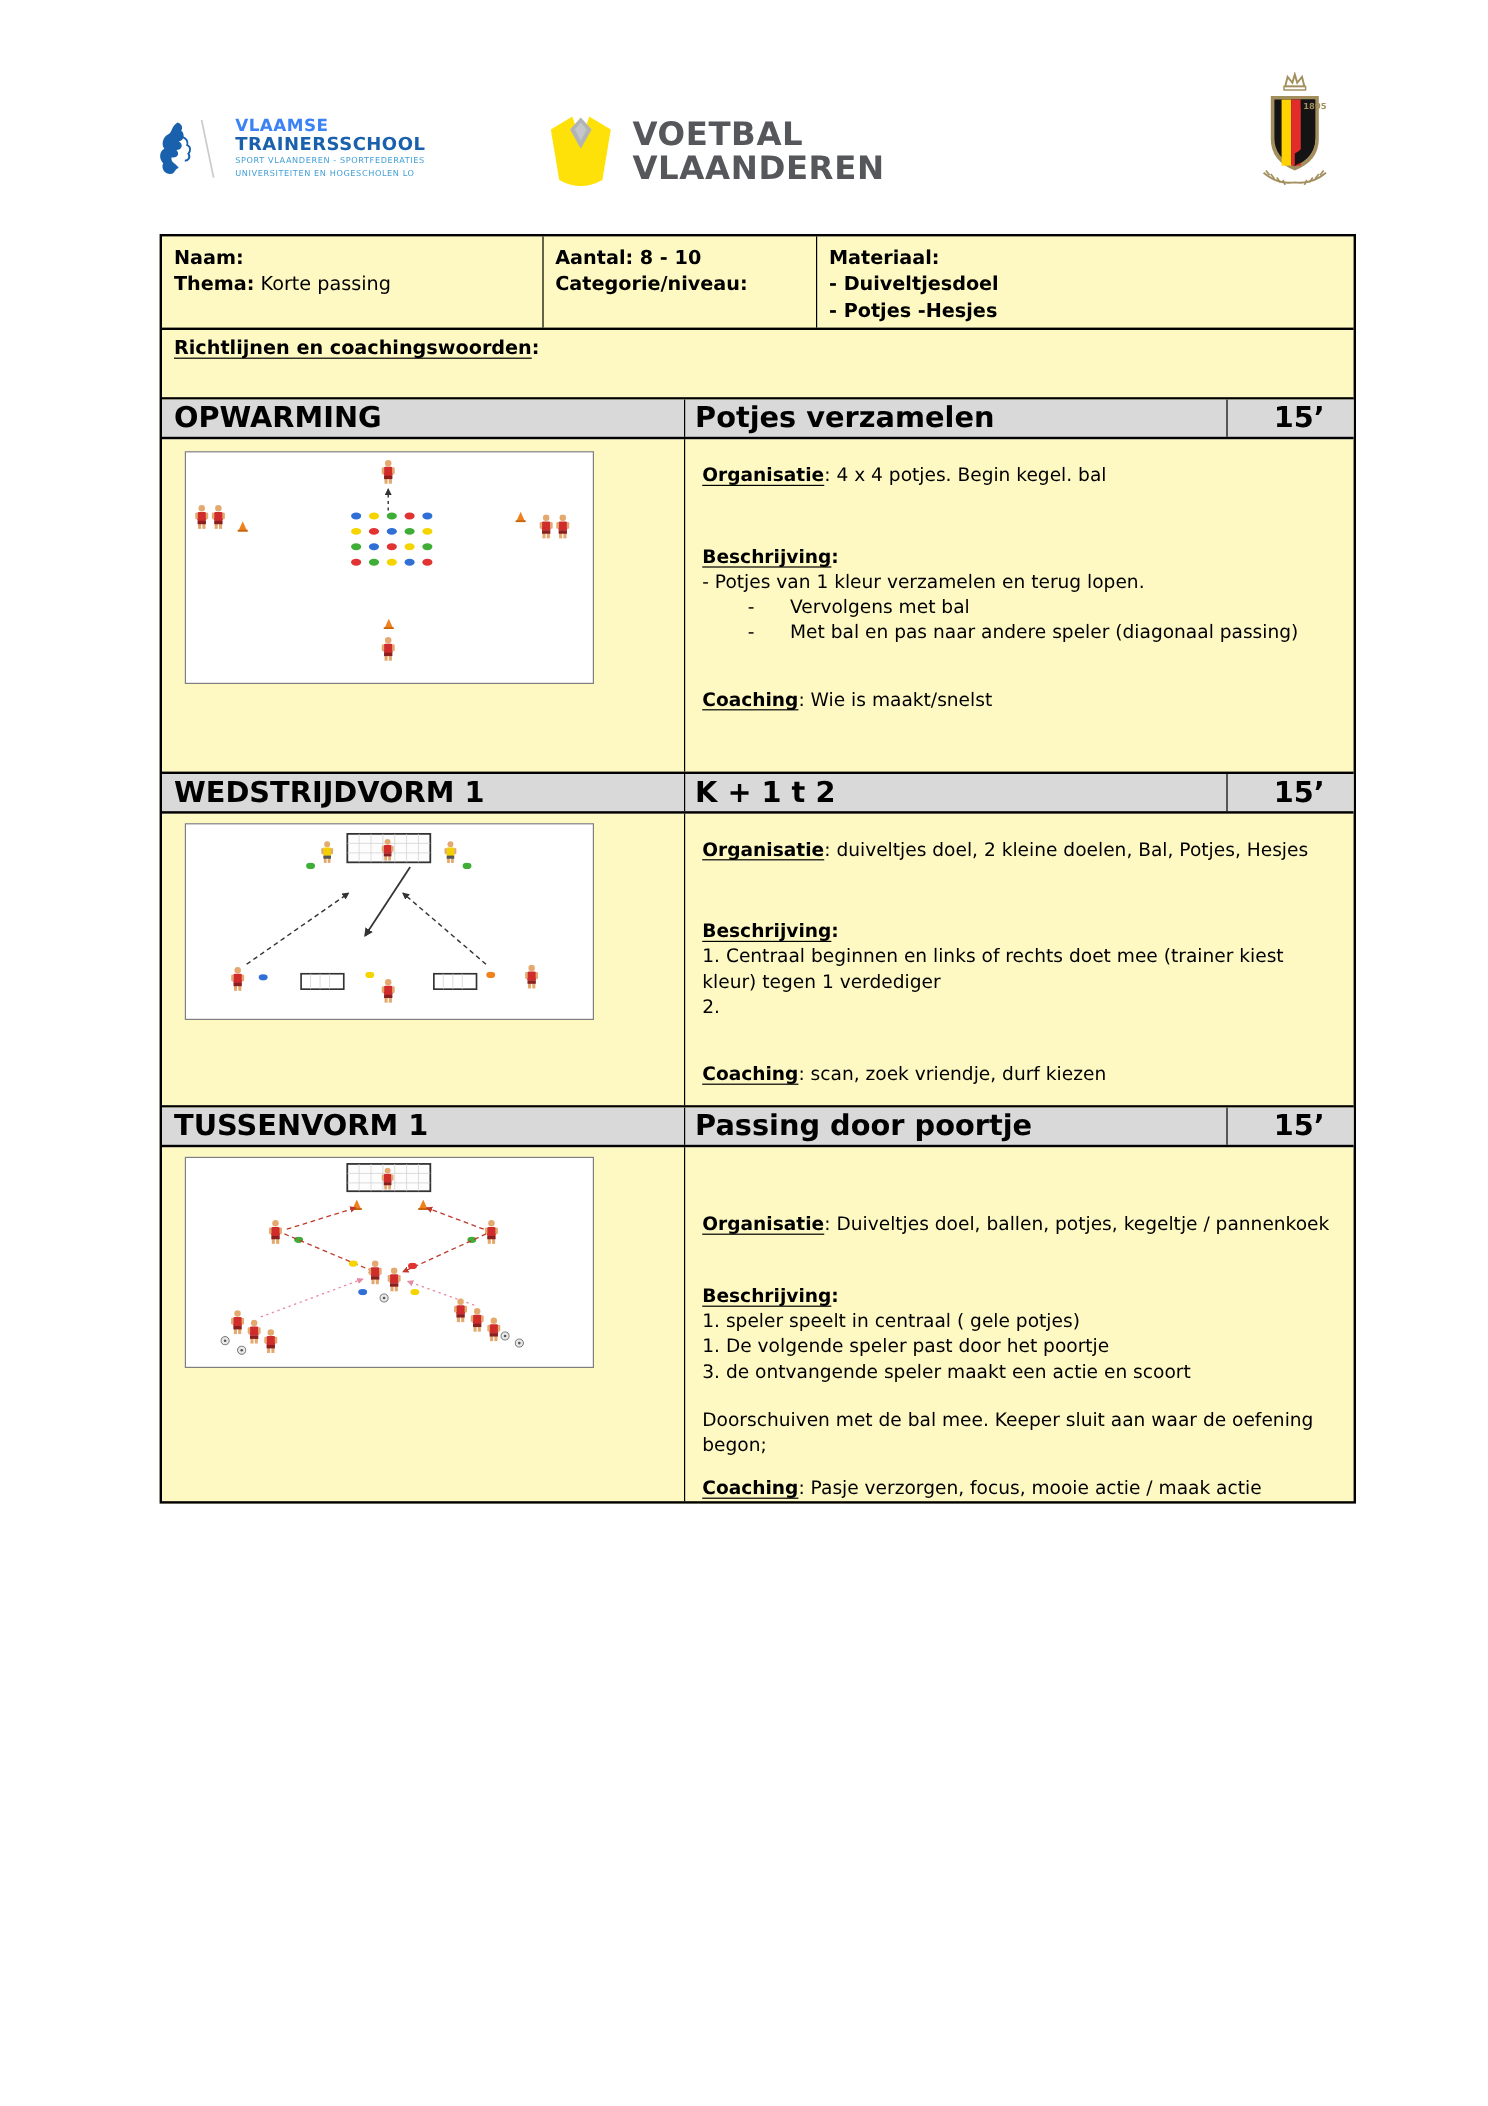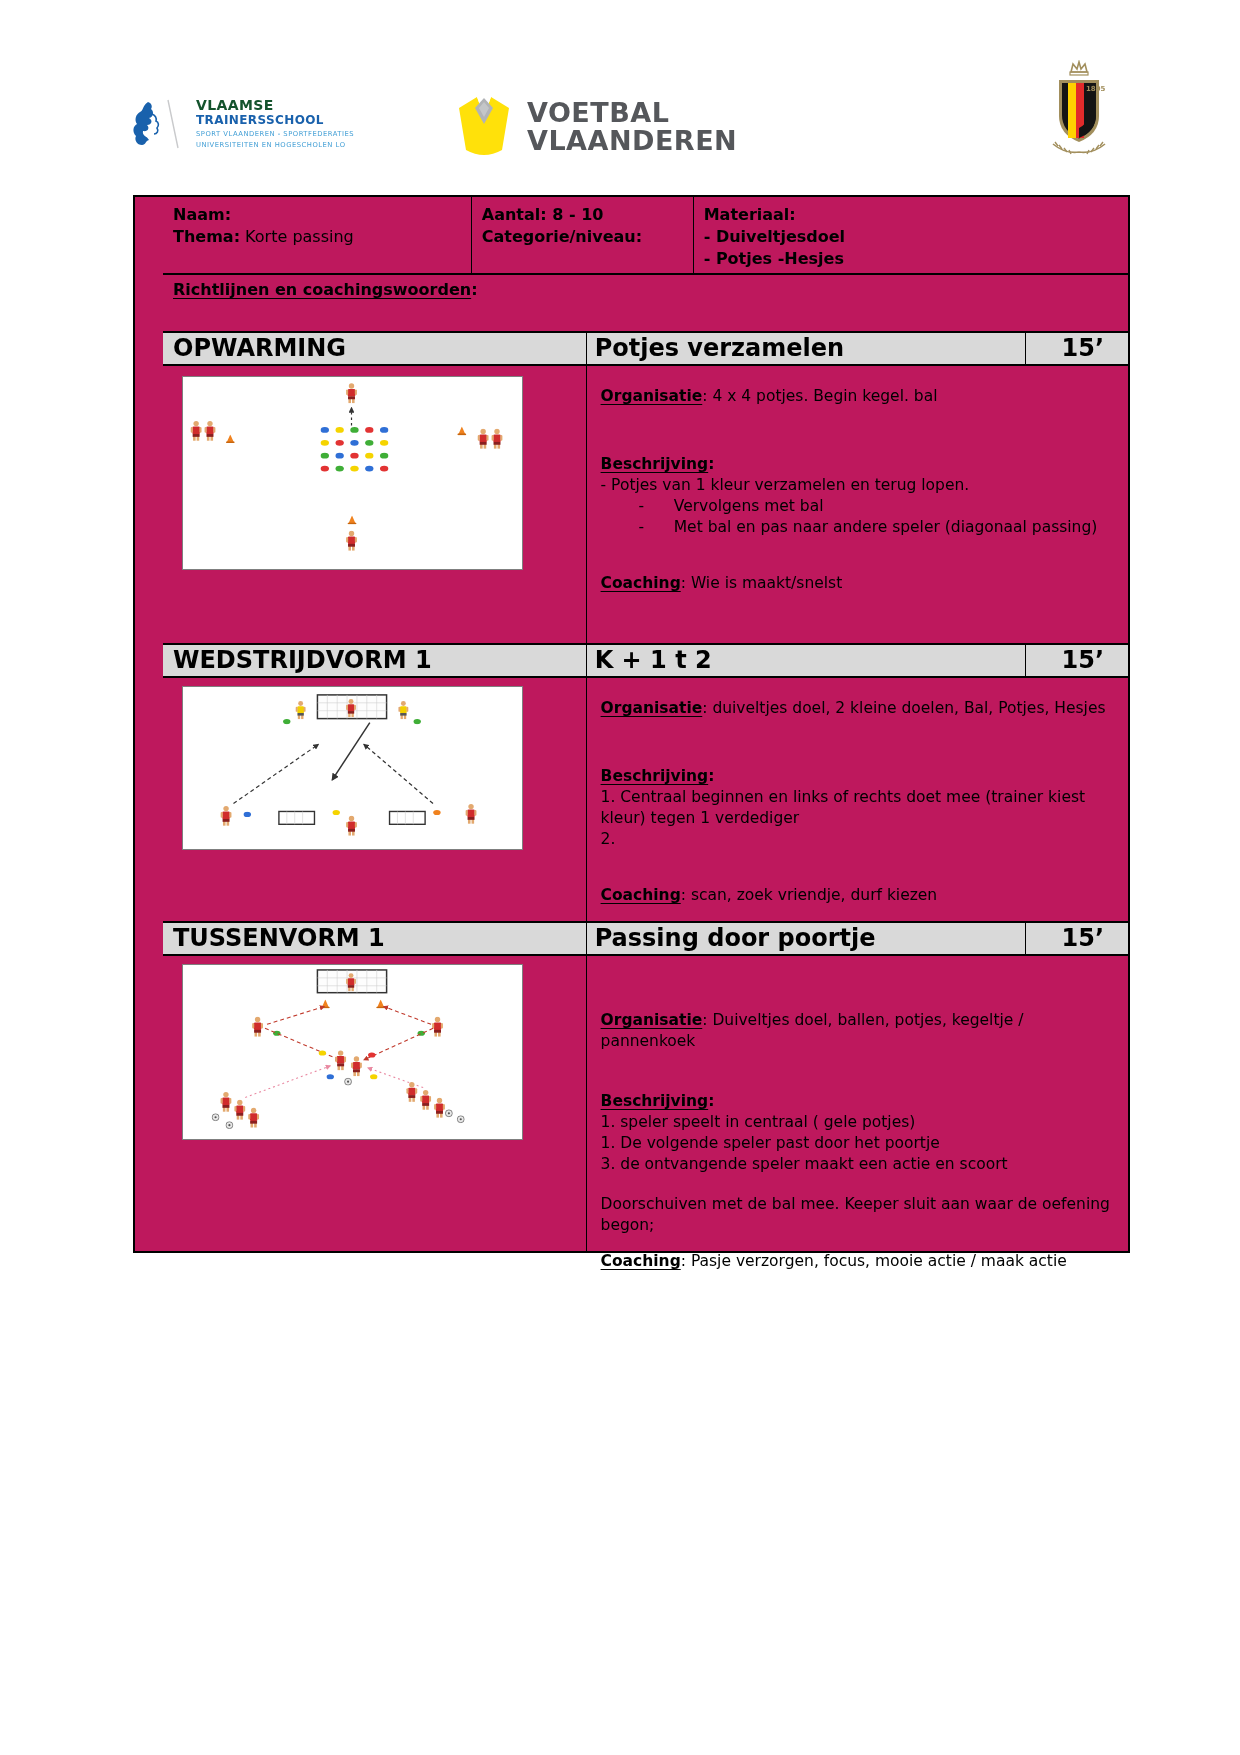--- a/index.html
+++ b/index.html
@@ -4,29 +4,29 @@
 <style>
   * { margin:0; padding:0; box-sizing:border-box; }
   html,body { background:#fff; }
   body { width:1240px; height:1755px; position:relative; font-family:"DejaVu Sans","Liberation Sans",sans-serif; color:#000; }
   .page { position:absolute; inset:0; }
 
   
   .logos { position:absolute; left:0; top:0; width:1240px; height:190px; }
   .logo-vts { position:absolute; left:128px; top:98px; display:flex; align-items:center; }
   .vts-text { margin-left:10px; }
-  .vts-l1 { font-size:14px; font-weight:bold; color:#14532d; letter-spacing:.4px; line-height:15px;}
-  .vts-l2 { font-size:12px; font-weight:bold; color:#1961ac; letter-spacing:.4px; line-height:15px;}
+  .vts-l1 { font-size:14px; font-weight:bold; color:#3b82f6; letter-spacing:.4px; line-height:15px;}
+  .vts-l2 { font-size:15px; font-weight:bold; color:#1961ac; letter-spacing:.4px; line-height:15px;}
   .vts-sub { font-size:6.8px; color:#45a0d6; letter-spacing:.5px; line-height:9px; margin-top:2px; }
   .logo-vv { position:absolute; left:455px; top:94px; display:flex; align-items:center; }
   .vv-text { margin-left:14px; font-size:27px; font-weight:bold; color:#55575b; line-height:28px; letter-spacing:.5px; }
   .logo-rbfa { position:absolute; left:1039px; top:60px; }
 
   
-  .tbl { position:absolute; left:133px; top:195px; width:997px; border:2px solid #000; background:#be185d;padding-left:28px; }
+  .tbl { position:absolute; left:133px; top:195px; width:997px; border:2px solid #000; background:#fef9c3; }
   .row { display:flex; border-bottom:2px solid #000; }
   .row:last-child { border-bottom:none; }
   .cell { border-right:1px solid #000; }
   .cell:last-child { border-right:none; }
 
   .info-row { height:78px; }
   .info-row .cell { padding:7px 10px; font-size:16px; line-height:22px; }
   .c1 { width:319px; } .c2 { width:229px; } .c3 { width:449px; }
   .b { font-weight:bold; }
 

